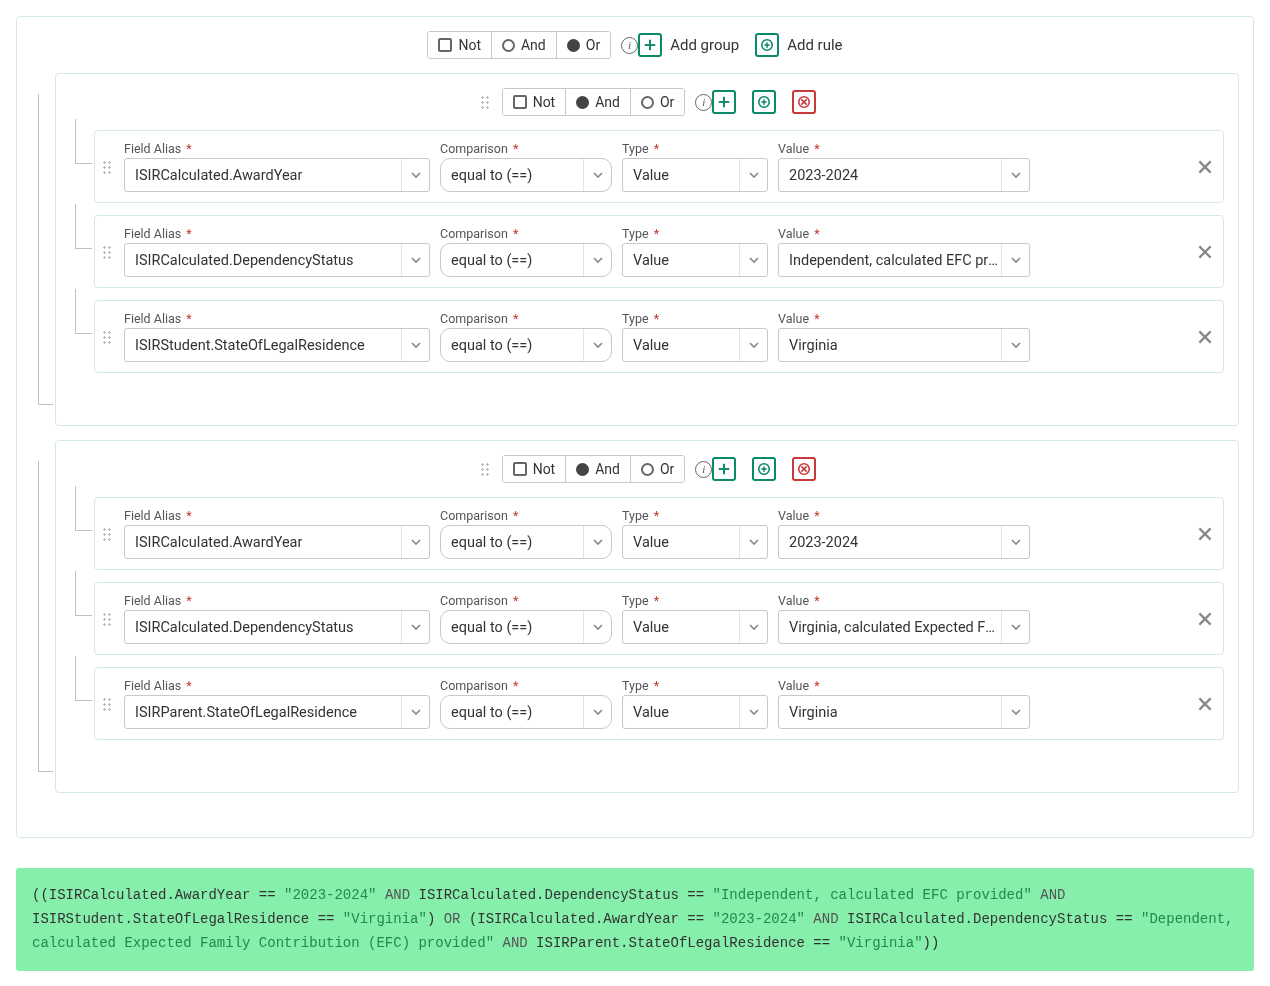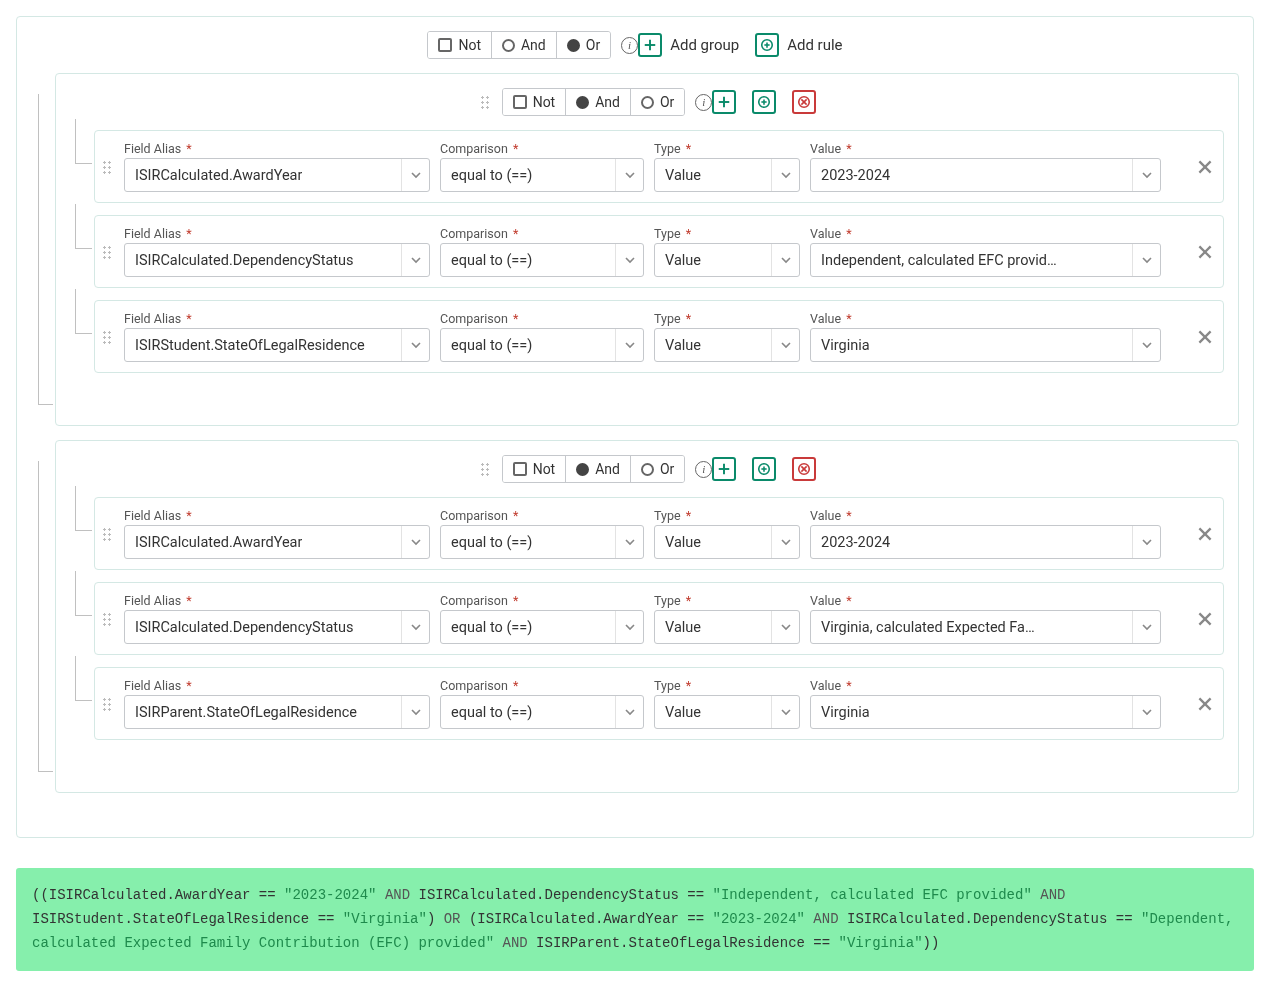--- a/index.html
+++ b/index.html
@@ -146,23 +146,23 @@
     cursor: pointer;
   }
   .select-box .chev {
     position: absolute; right: 0; top: 0;
     width: 28px; height: 100%;
     border-left: 1px solid #e3e3e3;
     display: flex; align-items: center; justify-content: center;
     color: #888;
   }
   .col-alias { width: 306px; }
-  .col-comp  { width: 204px; }
+  .col-comp  { width: 172px; border-radius: 10px; }
   .col-type  { width: 146px; }
-  .col-value { width: 351px; }
+  .col-value { width: 252px; }
   .remove-x {
     margin-left: auto;
     width: 26px; height: 26px;
     display: flex; align-items: center; justify-content: center;
     color: #888; cursor: pointer;
   }
   .remove-x svg { width: 18px; height: 18px; }
   .code-output {
     margin-top: 30px;
     background: #86efac;

